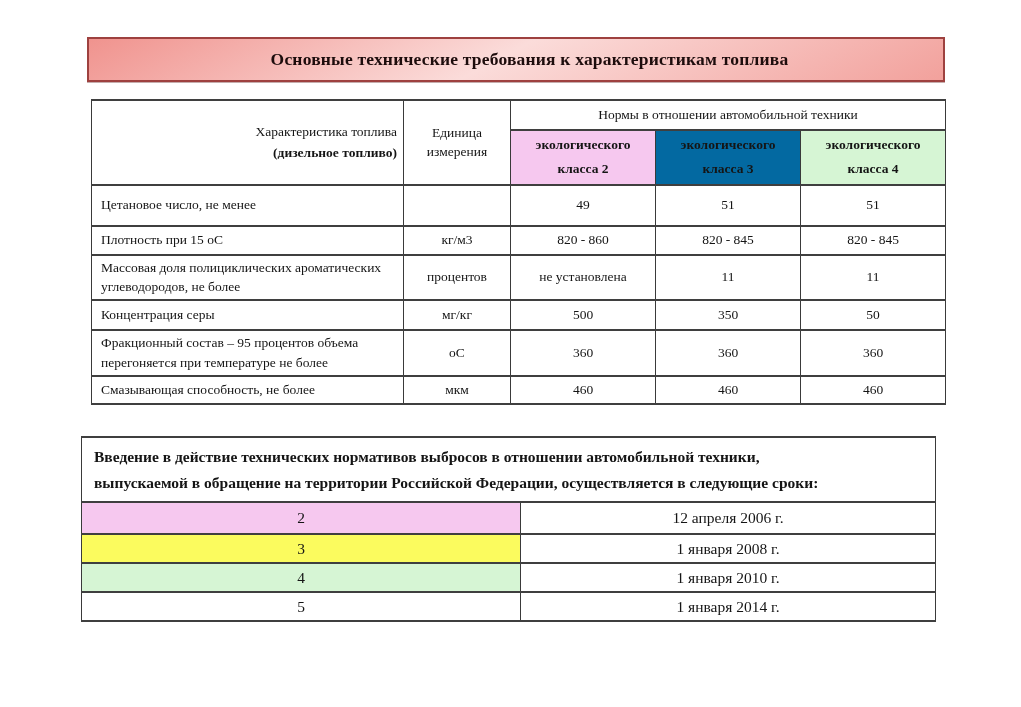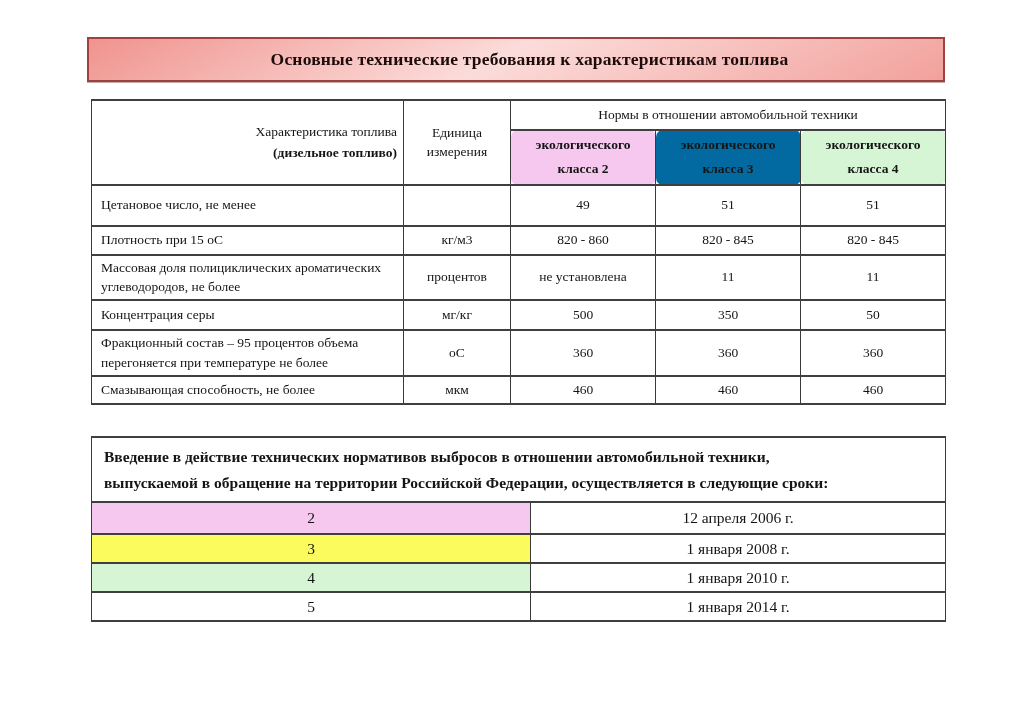--- a/index.html
+++ b/index.html
@@ -36,35 +36,35 @@
     border-right: 1px solid #3a3a3a;
     border-top: 2px solid #3f3f3f;
     border-bottom: 2px solid #3f3f3f;
     vertical-align: middle;
     text-align: center;
     overflow: hidden;
   }
 
   
   .fuel-table { left: 91px; top: 99px; width: 854px; font-size: 13.5px; line-height: 1.45; }
-  .fuel-table td { padding: 2px 6px; border-radius: 7px; }
+  .fuel-table td { padding: 2px 6px; }
   .fuel-table .row-norms-header td { height: 30px; font-size: 13.5px; }
   .fuel-table .row-class-header td { height: 50px; font-weight: bold; line-height: 1.8; }
   .fuel-table .cell-name { text-align: left; padding-left: 9px; padding-right: 10px; }
   .fuel-table .hdr-name { text-align: right; line-height: 1.6; }
   .fuel-table .hdr-name .bold { font-weight: bold; }
   .fuel-table tr.r1 td { height: 41px; }
   .fuel-table tr.r2 td { height: 29px; }
   .fuel-table tr.r3 td { height: 42px; }
   .fuel-table tr.r4 td { height: 30px; }
   .fuel-table tr.r5 td { height: 46px; }
   .fuel-table tr.r6 td { height: 28px; }
 
   
-  .intro-table { left: 91px; top: 436px; width: 854px; font-size: 15.5px; }
+  .intro-table { left: 81px; top: 436px; width: 854px; font-size: 15.5px; }
   .intro-table td { padding: 2px 8px; }
   .intro-table .caption-cell {
     height: 60px; text-align: left; padding: 6px 12px;
     font-weight: bold; line-height: 1.65; font-size: 15.5px;
   }
   .intro-table .row-header td { height: 47px; font-size: 15px; }
   .intro-table tr.d1 td { height: 32px; }
   .intro-table tr.d2 td { height: 29px; }
   .intro-table tr.d3 td { height: 29px; }
   .intro-table tr.d4 td { height: 29px; }

